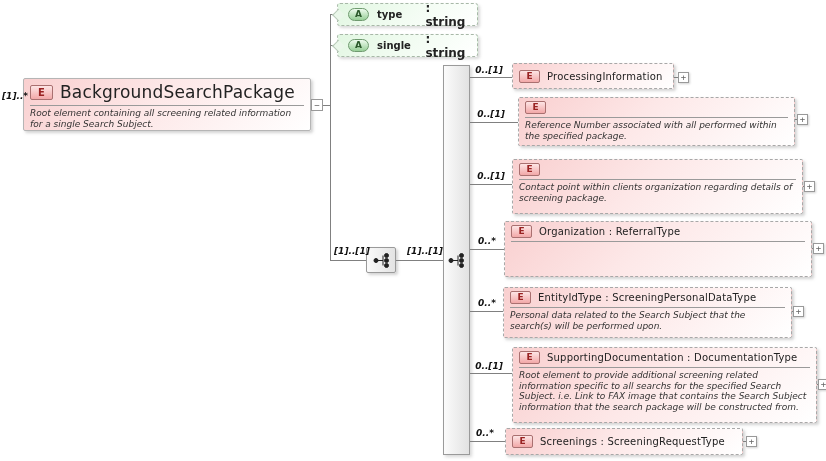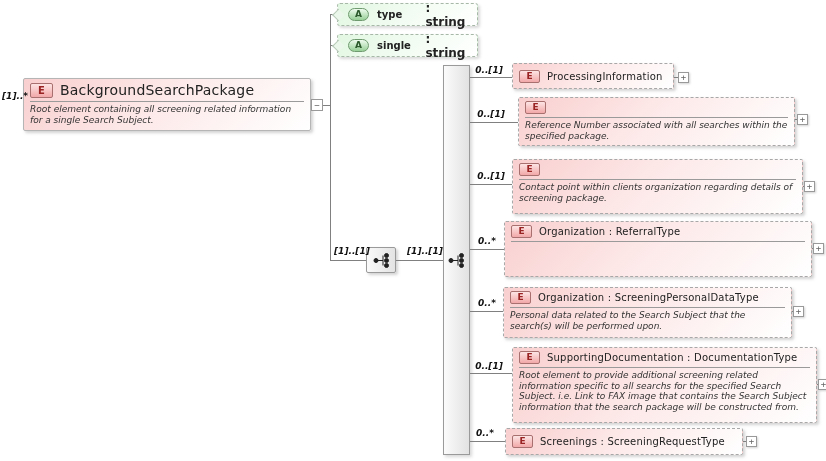--- a/index.html
+++ b/index.html
@@ -15,21 +15,21 @@
     position:absolute; z-index:2;
     background:linear-gradient(135deg,#f9cfcf 0%, #fde8e8 45%, #ffffff 100%);
     border:1px dashed #a8a8a8; border-radius:2px;
     box-shadow:2px 2px 3px rgba(130,130,130,.35);
     padding:3px 6px;
   }
   .ebox.solid { border:1px solid #b5b5b5; }
   .ebox .hd { display:flex; align-items:center; gap:7px; }
   .ebox.center { display:flex; align-items:center; }
   .etitle { font-weight:normal; font-size:10px; letter-spacing:.2px; color:#222; white-space:nowrap; }
-  .ebox.solid .etitle { font-size:14px; }
+  .ebox.solid .etitle { font-size:17px; }
   .eicon {
     flex:0 0 auto; width:21px; height:13px; border-radius:2px;
     border:1px solid #a97070;
     background:linear-gradient(#fde4e4,#f2a8a8);
     color:#992222; font-size:9px; font-weight:bold; line-height:11px; text-align:center;
   }
   .ebox.solid .eicon { width:23px; height:15px; font-size:10px; line-height:13px; }
   .sep { border-top:1px solid #9a9a9a; margin:3px 0 2px 0; }
   .desc { font-style:italic; font-size:9px; line-height:10.5px; color:#333; }
 
@@ -180,21 +180,21 @@
       <div class="etitle">ProcessingInformation</div>
     </div>
   </div>
   <div class="toggle plus" style="left:678px; top:72px;">+</div>
 
   <div class="ebox" style="left:518px; top:97px; width:277px; height:49px;">
     <div class="hd">
       <div class="eicon">E</div>
     </div>
     <div class="sep"></div>
-    <div class="desc">Reference Number associated with all searches within the specified package.</div>
+    <div class="desc">Reference Number associated with all performed within the specified package.</div>
   </div>
   <div class="toggle plus" style="left:797px; top:114px;">+</div>
 
   <div class="ebox" style="left:512px; top:159px; width:291px; height:55px;">
     <div class="hd">
       <div class="eicon">E</div>
     </div>
     <div class="sep"></div>
     <div class="desc">Contact point within clients organization regarding details of screening package.</div>
   </div>
@@ -205,21 +205,21 @@
       <div class="eicon">E</div>
       <div class="etitle">Organization : ReferralType</div>
     </div>
     <div class="sep"></div>
   </div>
   <div class="toggle plus" style="left:813px; top:243px;">+</div>
 
   <div class="ebox" style="left:503px; top:287px; width:289px; height:51px;">
     <div class="hd">
       <div class="eicon">E</div>
-      <div class="etitle">Organization : ScreeningPersonalDataType</div>
+      <div class="etitle">EntityIdType : ScreeningPersonalDataType</div>
     </div>
     <div class="sep"></div>
     <div class="desc">Personal data related to the Search Subject that the search(s) will be performed upon.</div>
   </div>
   <div class="toggle plus" style="left:793px; top:306px;">+</div>
 
   <div class="ebox" style="left:512px; top:347px; width:305px; height:76px;">
     <div class="hd">
       <div class="eicon">E</div>
       <div class="etitle">SupportingDocumentation : DocumentationType</div>

